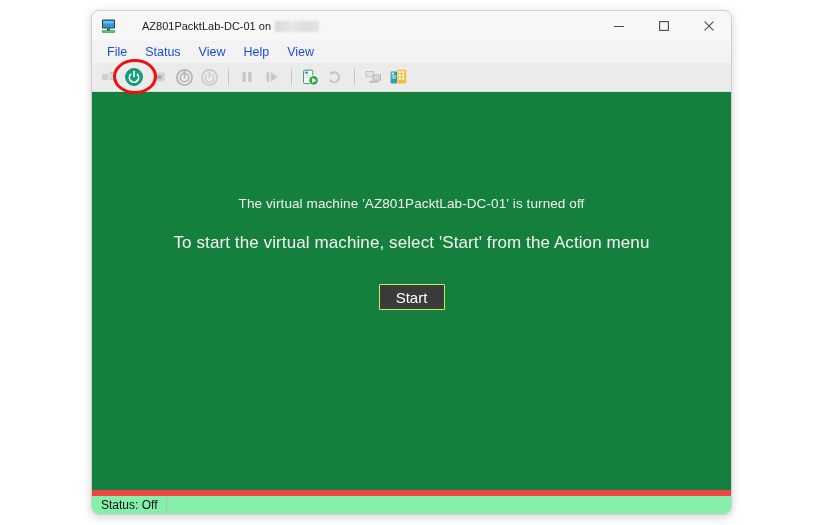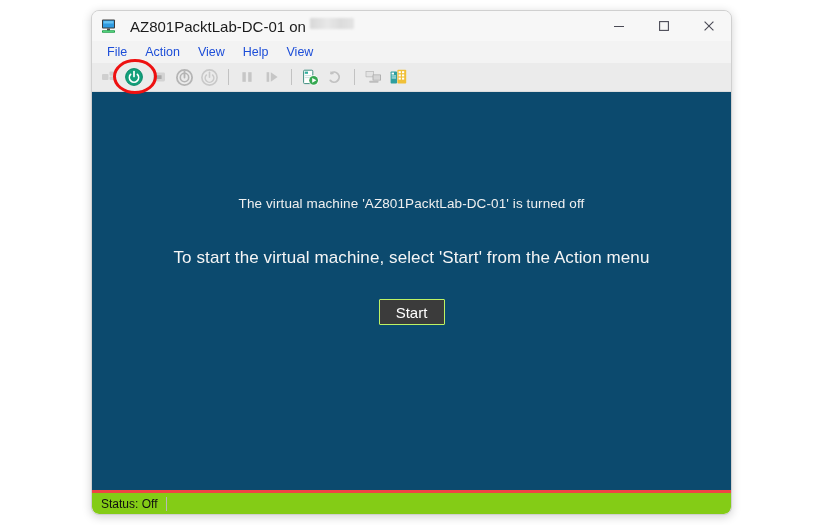--- a/index.html
+++ b/index.html
@@ -35,26 +35,26 @@
     align-items: center;
     flex: 0 0 auto;
     position: relative;
   }
   .title-icon {
     margin-left: 8px;
     width: 18px; height: 18px;
     display: block;
   }
   .title-text {
-    margin-left: 12px;
-    font-size: 15px;
+    margin-left: 24px;
+    font-size: 11px;
     color: #1b1b1b;
     white-space: nowrap;
     display: flex;
-    align-items: flex-start;
+    align-items: flex-end;
     gap: 0px;
   }
   .title-seg { display: inline-block; }
   .title-redacted {
     display: inline-block;
     width: 44px; height: 11px;
     margin: 0 4px;
     background: linear-gradient(90deg,#d8d8d8 0%,#e8e8e8 40%,#dcdcdc 70%,#e4e4e4 100%);
     border-radius: 1px;
     filter: blur(1.1px);
@@ -109,59 +109,59 @@
   .tb-btn svg { display: block; }
   .tb-sep {
     width: 1px; height: 16px;
     background: #c2c2c2;
     margin: 0 6px;
   }
 
   
   .viewport {
     flex: 1 1 auto;
-    background: #0c4a6e;
+    background: #15803d;
     position: relative;
     overflow: hidden;
   }
   .vp-center {
     position: absolute;
     left: 0; right: 0;
     top: 104px;
     text-align: center;
   }
   .vp-line1 {
     color: #f0f0f0;
     font-size: 13.5px;
     letter-spacing: 0.1px;
   }
   .vp-line2 {
     color: #f5f5f5;
     font-size: 17px;
-    margin-top: 37px;
+    margin-top: 22px;
     letter-spacing: 0.1px;
   }
   .start-btn {
     margin: 31px auto 0 auto;
     width: 66px; height: 26px;
     background: #3b3b3b;
     color: #ffffff;
     font-size: 15px;
     display: flex;
     align-items: center;
     justify-content: center;
     border: 1px solid #bef264;
     border-radius: 1px;
   }
 
   
   .statusbar {
     height: 24px;
-    background: #84cc16;
-    border-top: 3px solid #ef4444;
+    background: #86efac;
+    border-top: 6px solid #ef4444;
     display: flex;
     align-items: center;
     flex: 0 0 auto;
     border-radius: 0 0 7px 7px;
   }
   .status-cell {
     font-size: 12px;
     color: #101010;
     padding: 0 9px;
     height: 18px;
@@ -223,21 +223,21 @@
           <svg width="12" height="12" viewBox="0 0 12 12">
               <line x1="1.6" y1="1.6" x2="10.4" y2="10.4" stroke="currentColor" stroke-width="1.1"></line>
               <line x1="10.4" y1="1.6" x2="1.6" y2="10.4" stroke="currentColor" stroke-width="1.1"></line>
             </svg>
         </div>
       </div>
     </div>
 
     <div class="menubar">
       <div class="menu-item">File</div>
-      <div class="menu-item">Action</div>
+      <div class="menu-item">Status</div>
       <div class="menu-item">View</div>
       <div class="menu-item">Help</div>
       <div class="menu-item">View</div>
     </div>
 
     <div class="toolbar">
 
       <div class="tb-btn">
         <svg width="18" height="18" viewBox="0 0 18 18">
           <rect x="2" y="6" width="6.5" height="6" rx="1" fill="#cfcfcf"></rect>

